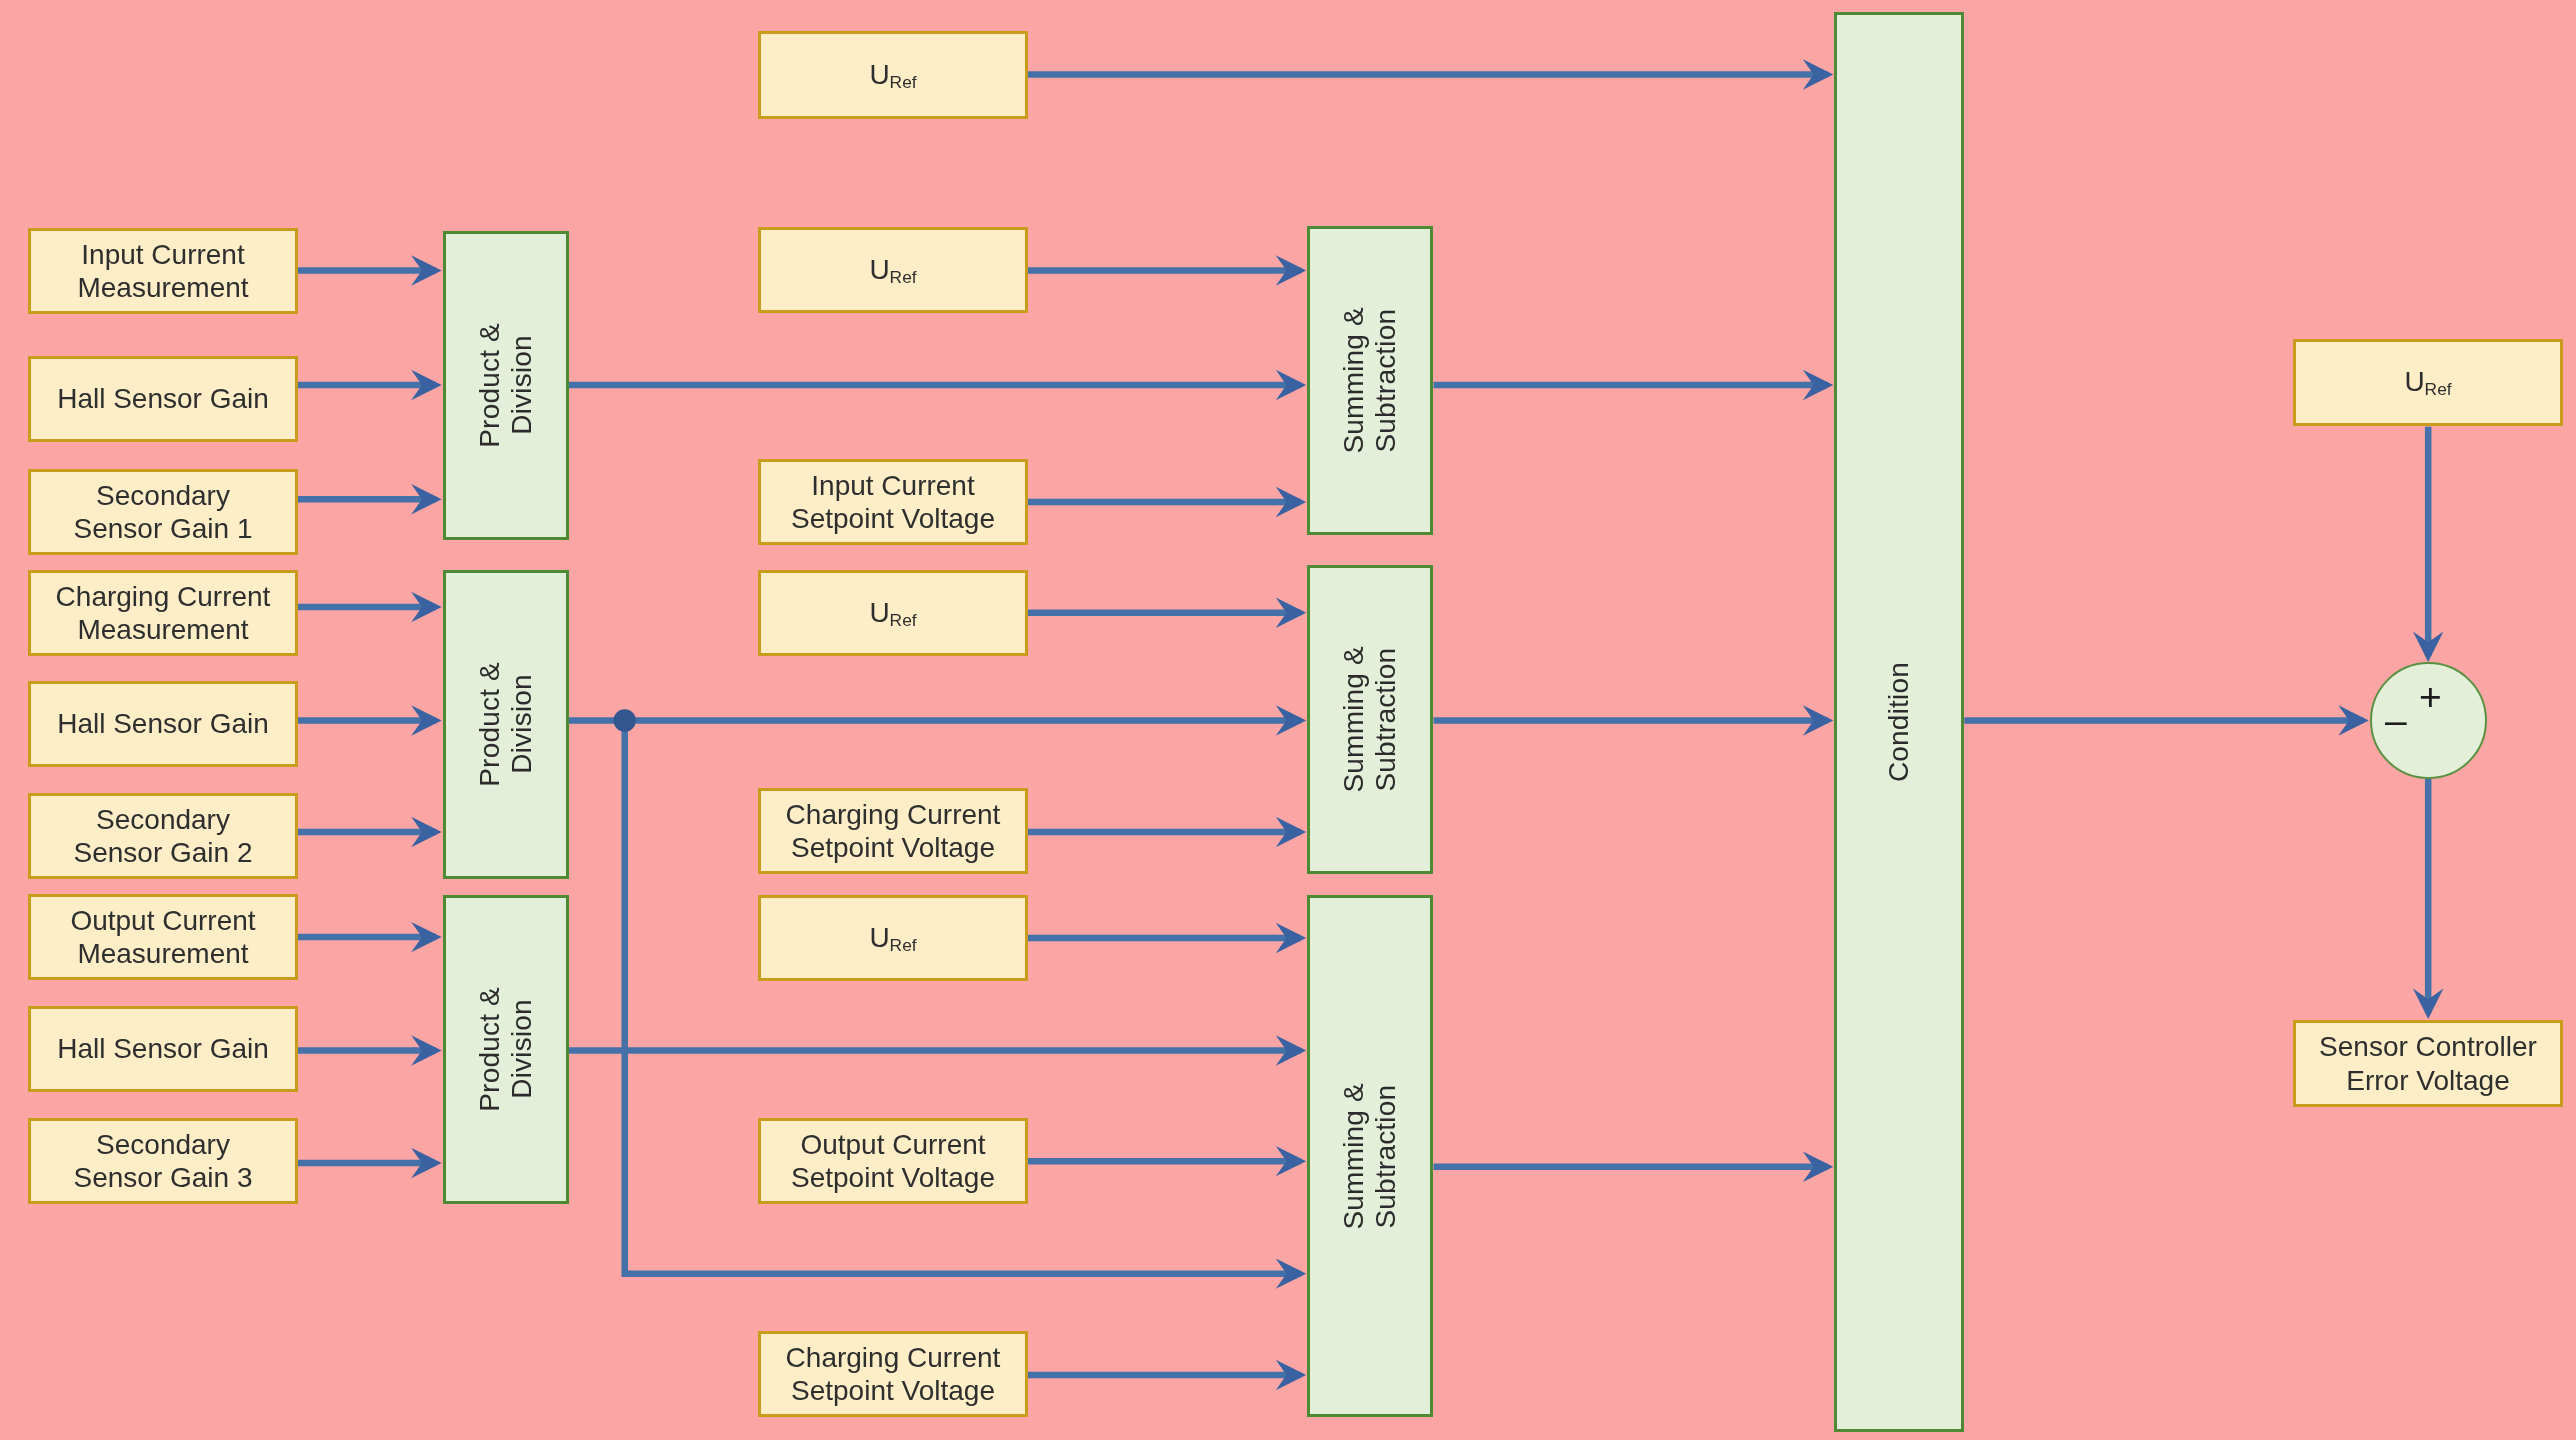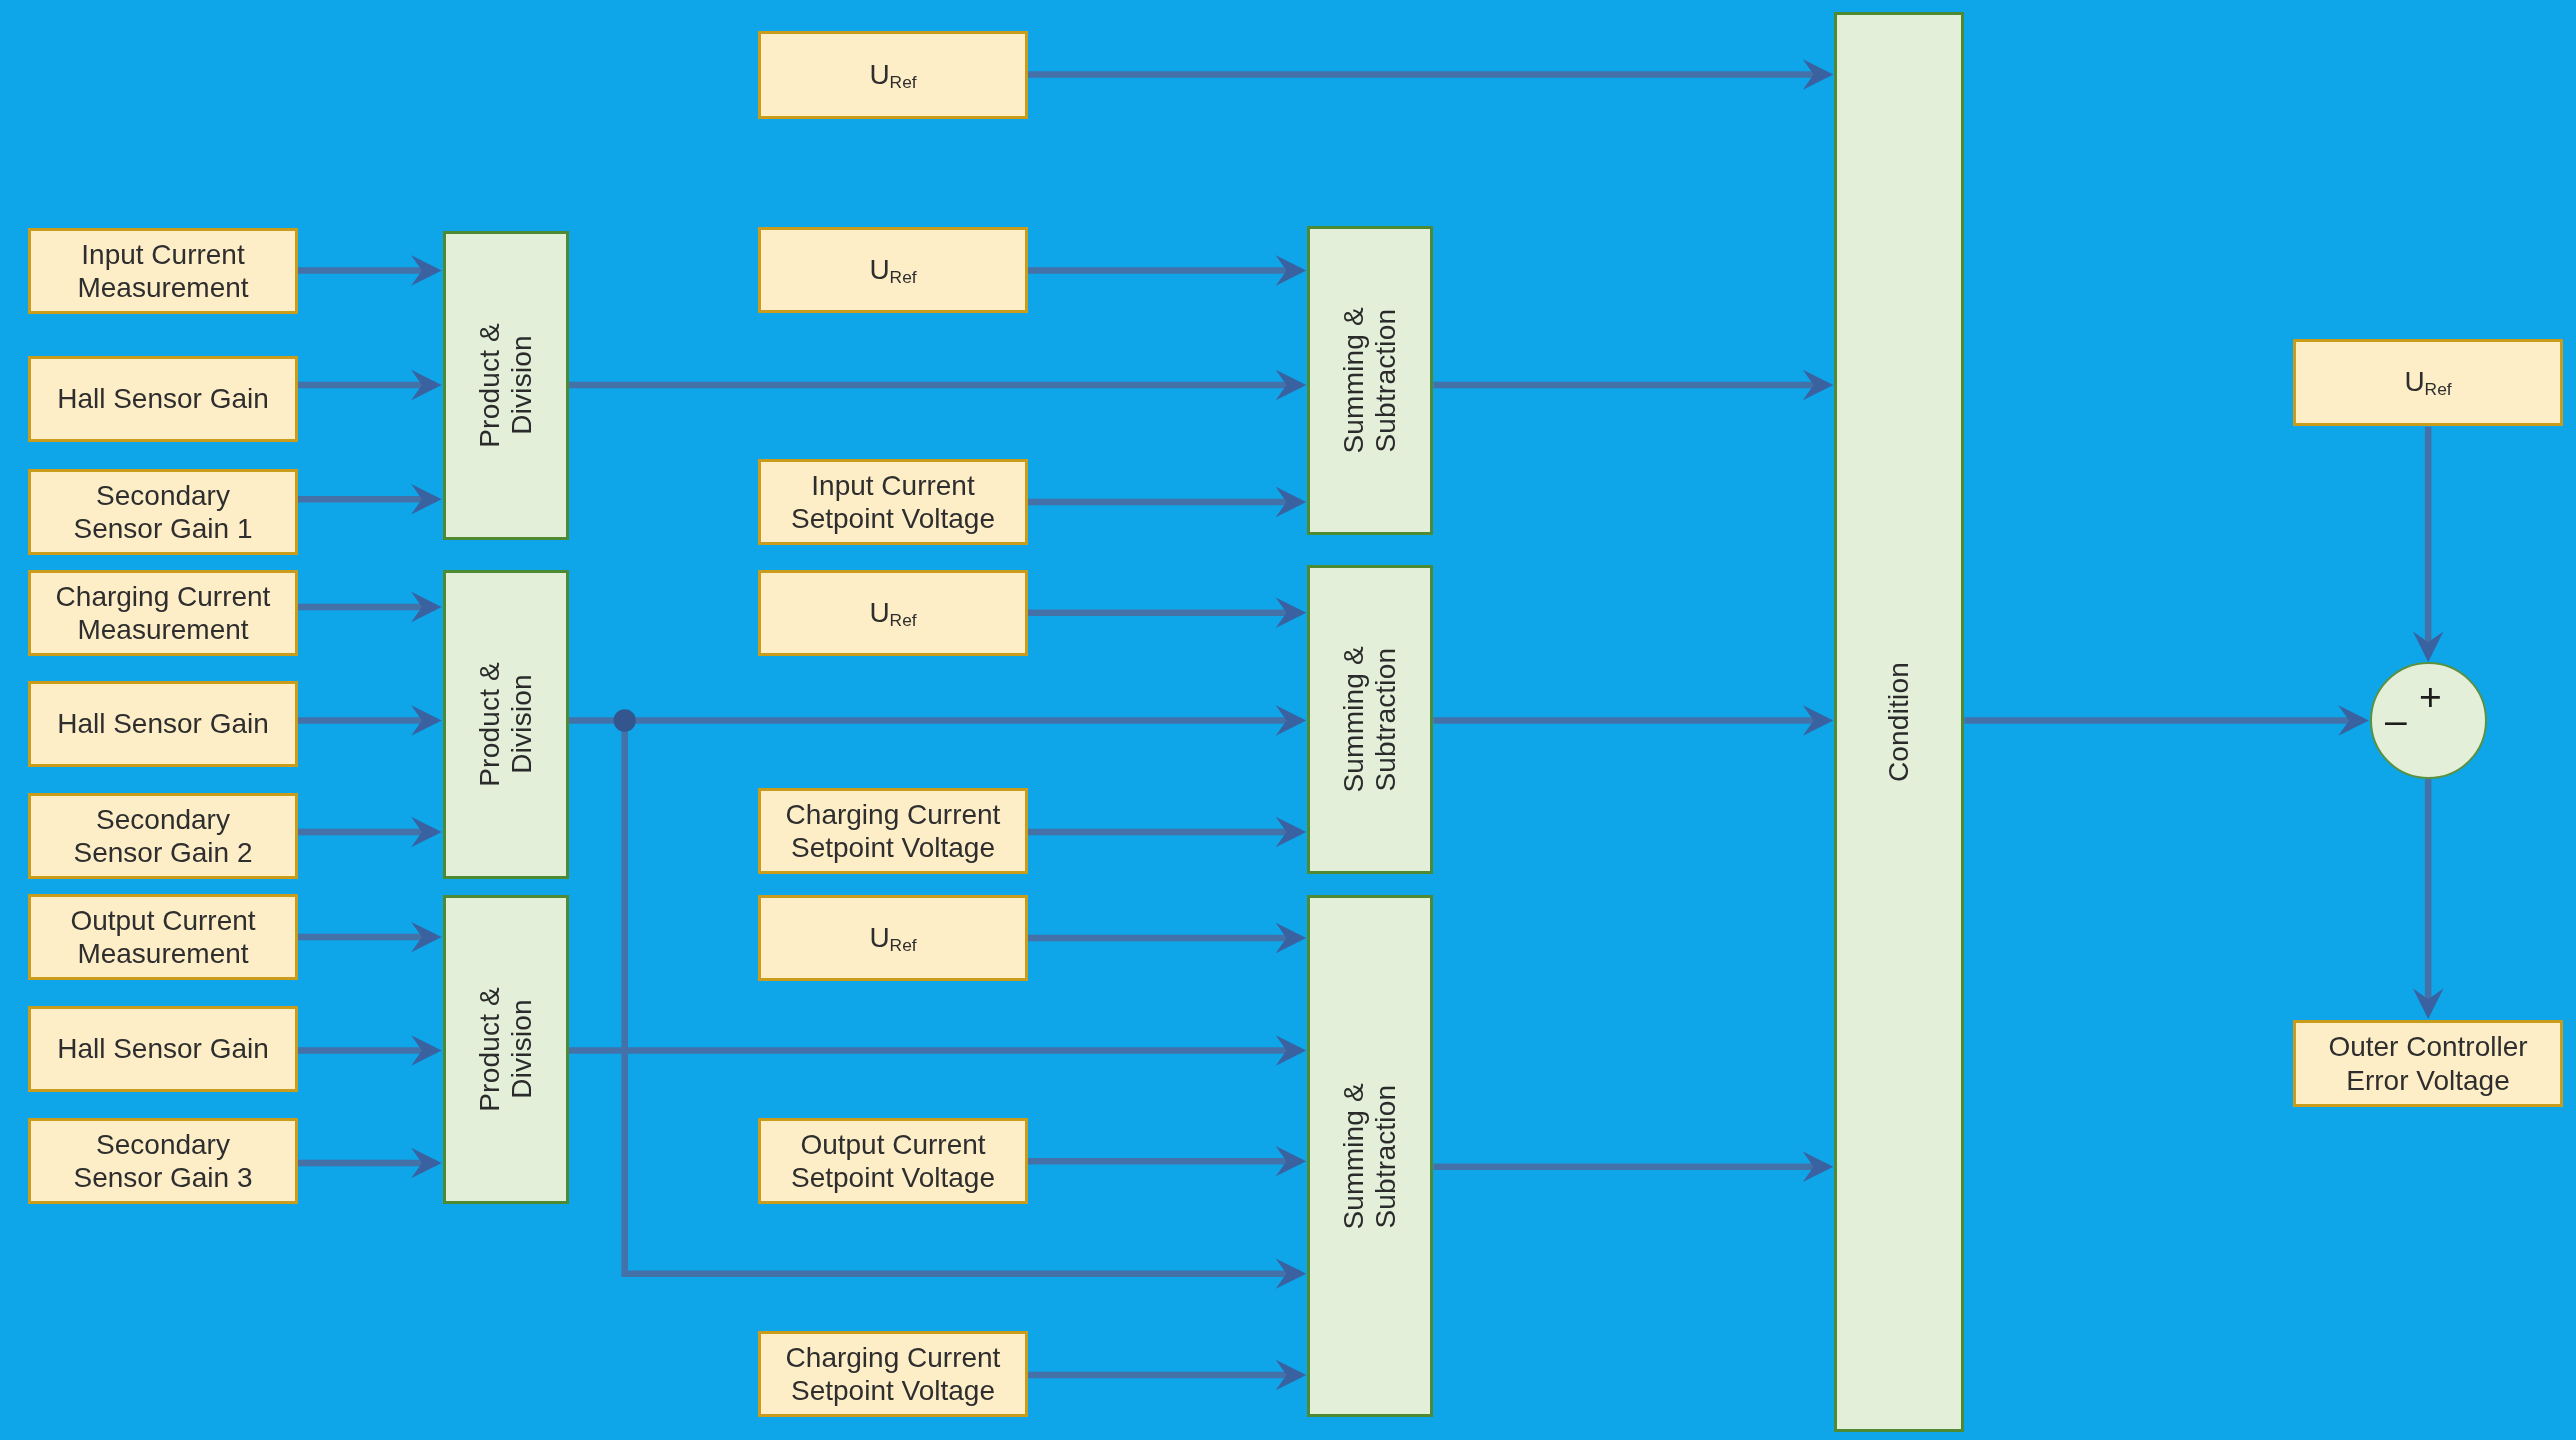--- a/index.html
+++ b/index.html
@@ -1,17 +1,17 @@
 <!DOCTYPE html>
 <html style="font-size:15px"><head>
 <meta charset="utf-8">
 <style>
   html,body{margin:0;padding:0;background:#ffffff;}
   body{font-family:"Liberation Sans", sans-serif;}
-  #stage{position:relative;width:2576px;height:1441px;background:#0ea5e9;overflow:hidden;}
+  #stage{position:relative;width:2576px;height:1441px;background:#fca5a5;overflow:hidden;}
 
   .node{position:absolute;box-sizing:border-box;display:flex;align-items:center;justify-content:center;text-align:center;}
 
   
   .ybox{
     background:#fdeec8;
     border:3.7px solid #ca9c1c;
     color:#2e2e2e;
     font-size:28px;
     line-height:1.18;
@@ -205,18 +205,18 @@
   <div class="node ybox" style="left:2293px;top:339px;width:270px;height:87px;">
     <span class="txt">U<sub>Ref</sub></span>
   </div>
 
   <div class="junction" style="left:2370px;top:662px;width:117px;height:117px;">
     <span class="jsign" style="left:47px;top:13px;">+</span>
     <span class="jsign" style="left:13px;top:37px;">–</span>
   </div>
 
   <div class="node ybox" style="left:2293px;top:1020px;width:270px;height:87px;">
-    <span class="txt" style="white-space: pre-line;">Outer Controller
+    <span class="txt" style="white-space: pre-line;">Sensor Controller
 Error Voltage</span>
   </div>
 
 </div>
 
 
 </body></html>

